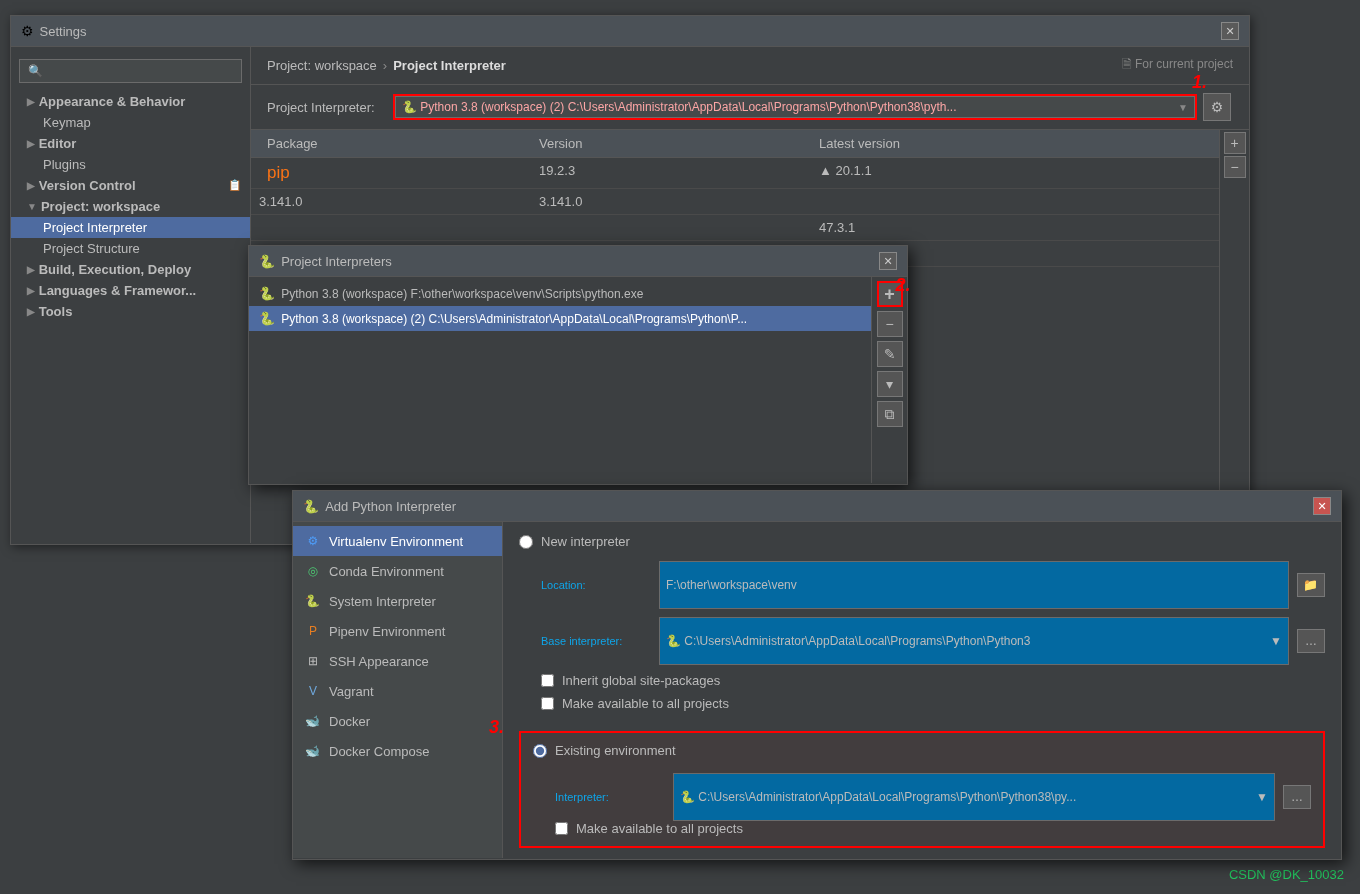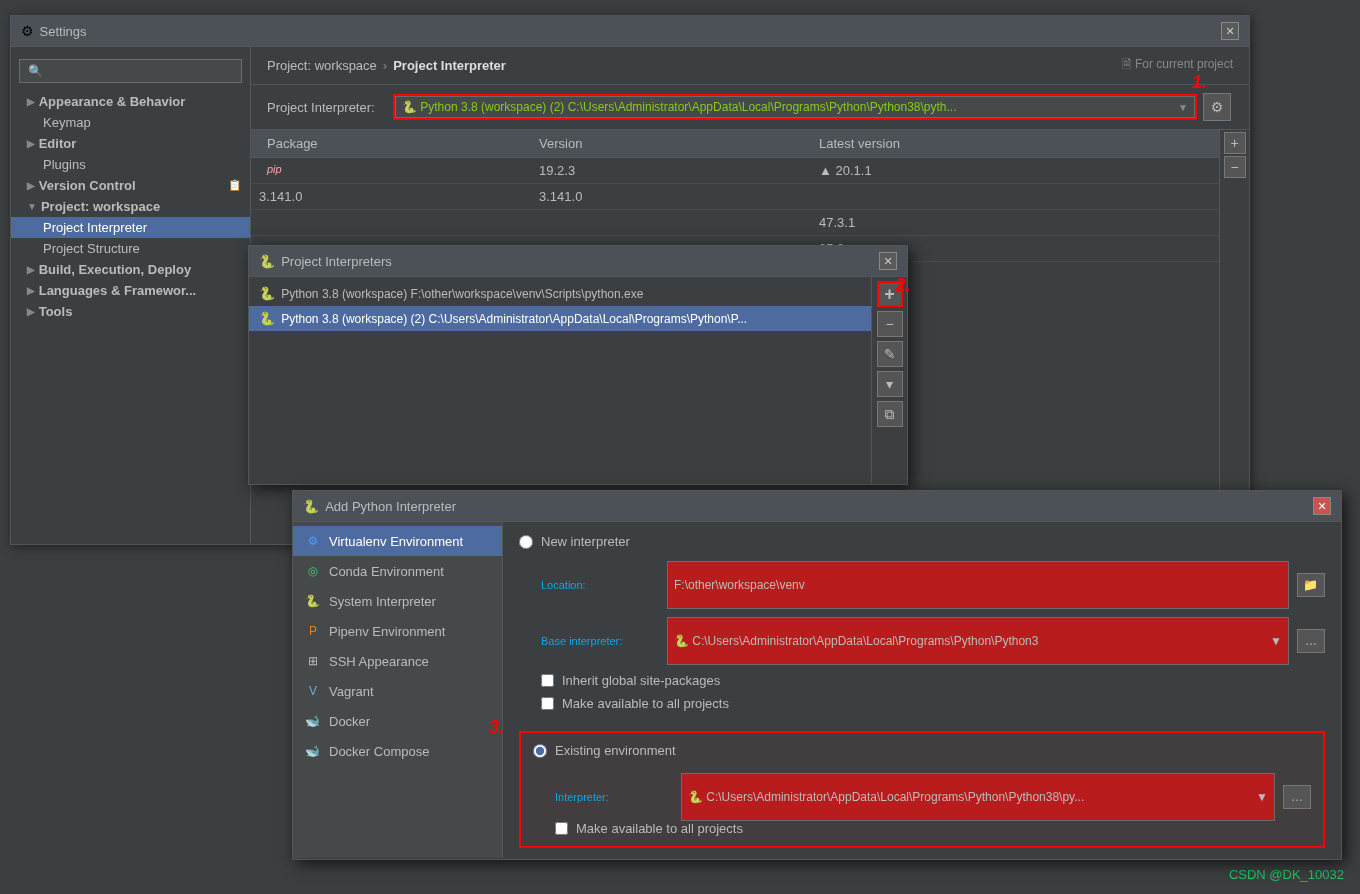--- a/index.html
+++ b/index.html
@@ -140,21 +140,21 @@
     }
     .col-package { width: 280px; padding: 2px 16px; color: #bbb; font-size: 13px; }
     .col-version { width: 280px; padding: 2px 8px; color: #bbb; font-size: 13px; }
     .col-latest { flex: 1; padding: 2px 8px; color: #bbb; font-size: 13px; }
     .col-add { width: 30px; }
     .table-row {
       display: flex;
       border-bottom: 1px solid #4a4a4a;
       padding: 3px 0;
     }
-    .cell-package { width: 280px; padding: 2px 16px; color: #fca5a5; font-size: 11px; font-style: italic; }
+    .cell-package { width: 280px; padding: 2px 16px; color: #f97316; font-size: 17px; }
     .cell-version { width: 280px; padding: 2px 8px; color: #bbb; font-size: 13px; }
     .cell-latest { flex: 1; padding: 2px 8px; color: #bbb; font-size: 13px; }
 
     .table-sidebar {
       position: absolute;
       right: 0;
       top: 0;
       bottom: 0;
       width: 30px;
       background: #3c3f41;
@@ -332,26 +332,25 @@
     .radio-label { color: #bbb; font-size: 13px; }
     .config-row {
       display: flex;
       align-items: center;
       gap: 8px;
       padding-left: 22px;
     }
     .config-label { color: #0ea5e9; font-size: 11px; min-width: 110px; }
     .config-input {
       flex: 1;
-      background: #b91c1c;
+      background: #0369a1;
       border: 1px solid #6b6b6b;
       color: #bbb;
       padding: 16px 6px;
       font-size: 12px;
-      margin-left: 8px;
     }
     .config-btn {
       width: 28px; height: 24px;
       background: #555;
       border: 1px solid #777;
       color: #bbb;
       display: flex; align-items: center; justify-content: center;
       cursor: pointer;
       font-size: 12px;
     }
@@ -462,21 +461,21 @@
       <div class="breadcrumb-bar">
         <span>Project: workspace</span>
         <span style="color:#888;">›</span>
         <span style="font-weight:bold;color:#ddd;">Project Interpreter</span>
         <span class="for-project">🗎 For current project</span>
       </div>
 
       <div class="interpreter-row">
         <span class="interpreter-label">Project Interpreter:</span>
         <div class="interpreter-dropdown red-outline" style="flex:1;max-width:800px;">
-          <span style="font-size:12px;color:#84cc16;overflow:hidden;text-overflow:ellipsis;white-space:nowrap;">🐍 Python 3.8 (workspace) (2)  C:\Users\Administrator\AppData\Local\Programs\Python\Python38\pyth...</span>
+          <span style="font-size:12px;color:#fca5a5;overflow:hidden;text-overflow:ellipsis;white-space:nowrap;">🐍 Python 3.8 (workspace) (2)  C:\Users\Administrator\AppData\Local\Programs\Python\Python38\pyth...</span>
           <span class="dropdown-arrow">▼</span>
         </div>
         <div class="gear-btn">⚙</div>
         <span class="annotation-num" style="position:absolute;top:56px;right:42px;">1.</span>
       </div>
 
       <div class="packages-table" style="position:relative;">
         <div class="table-header">
           <div class="col-package">Package</div>
           <div class="col-version">Version</div>

